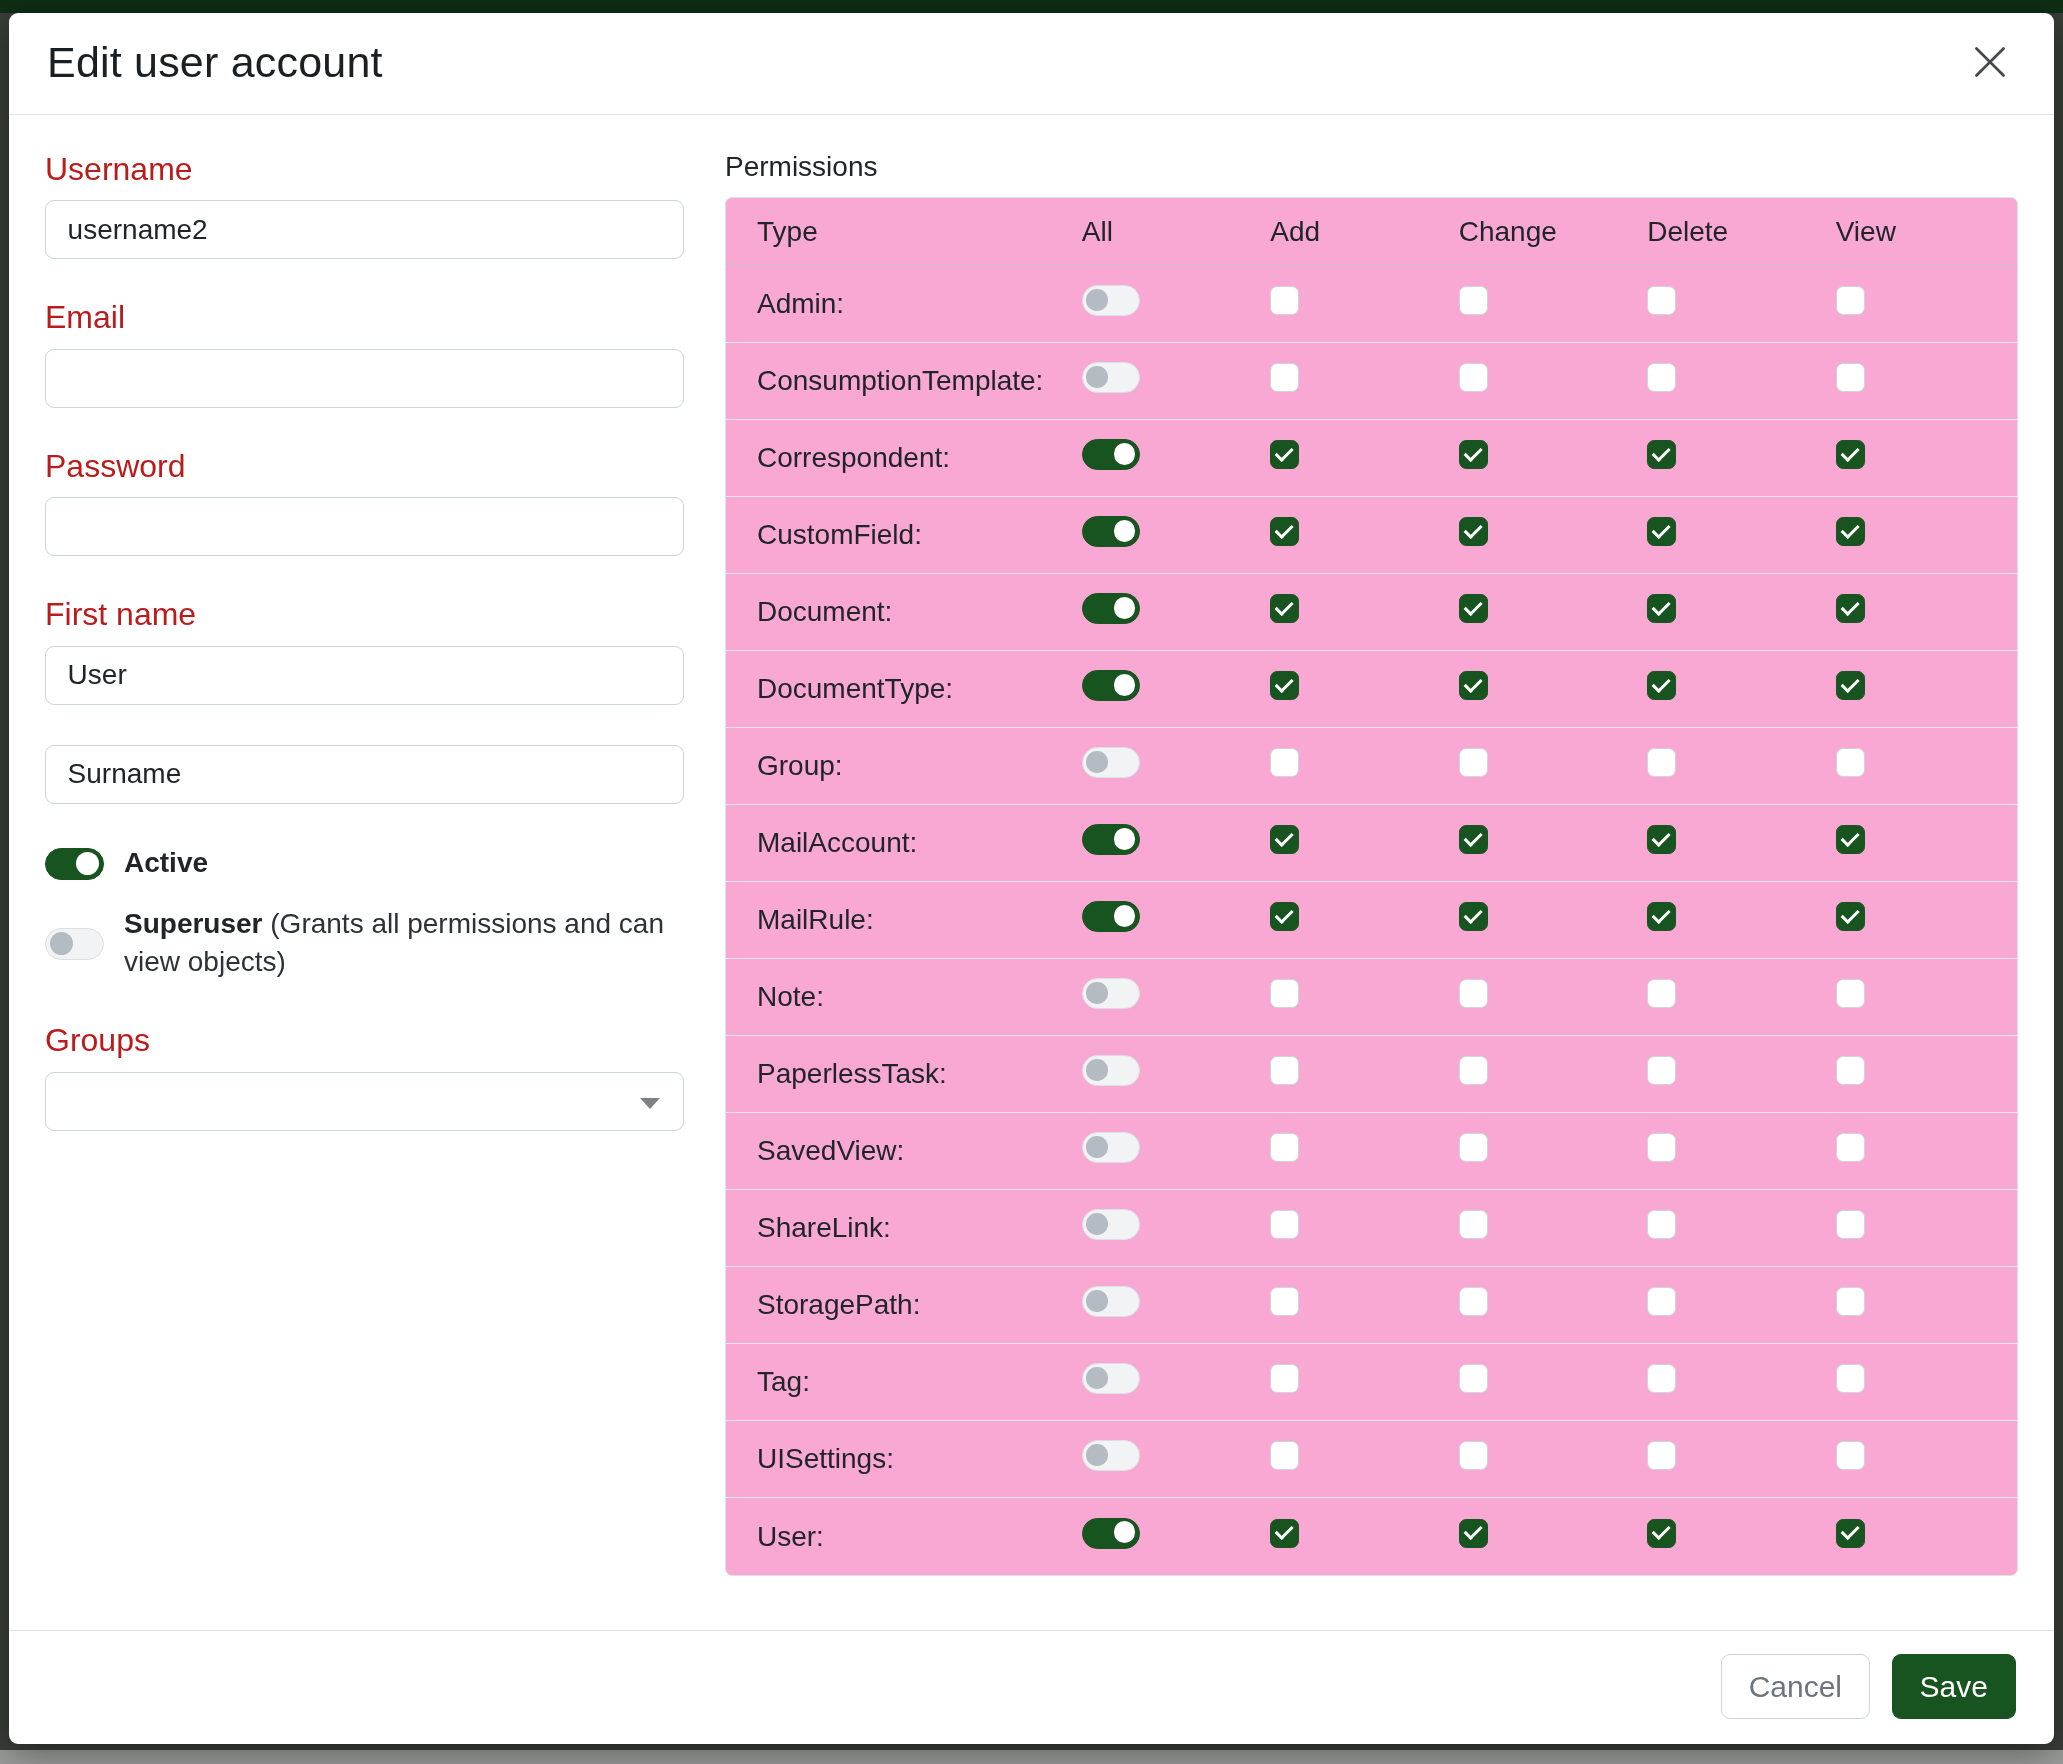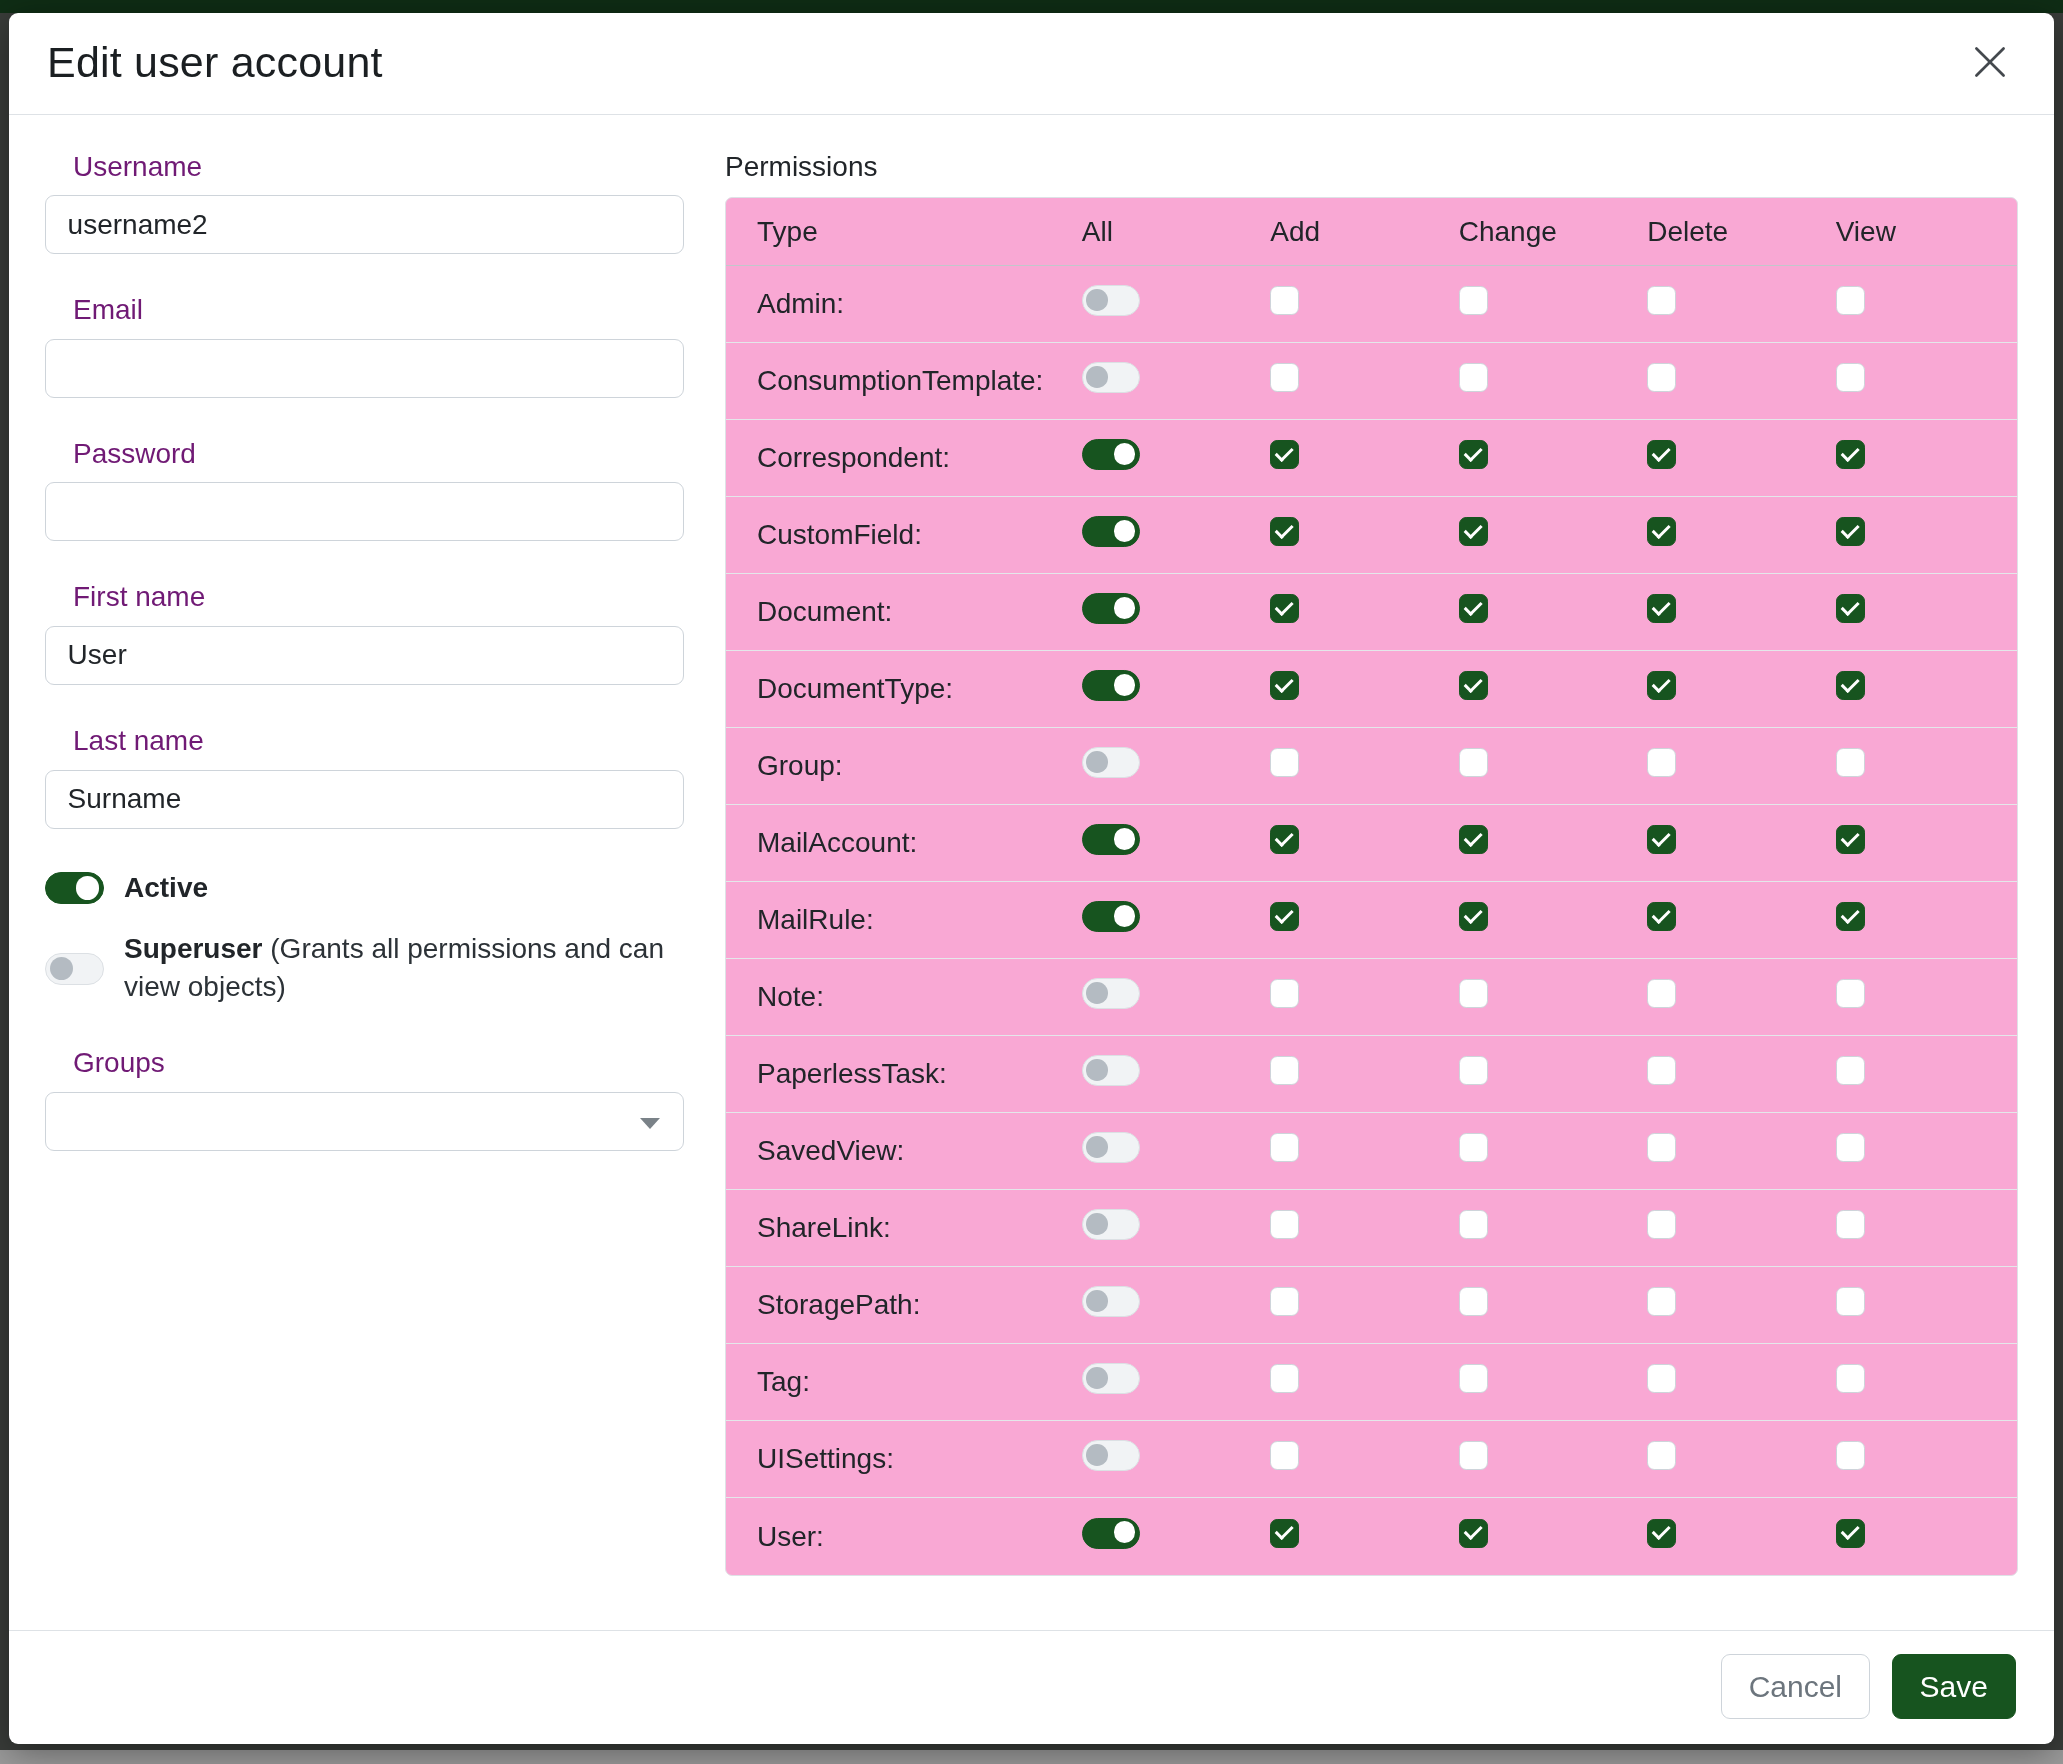--- a/index.html
+++ b/index.html
@@ -25,21 +25,21 @@
     border-bottom:1.8px solid #dee2e6;
   }
   .modal-title { font-size:43px; font-weight:400; letter-spacing:0.2px; color:#1b1f22; }
   .close-btn { background:none; border:none; cursor:pointer; padding:5.4px; line-height:0; }
 
   .modal-body { flex:1; display:flex; padding:36px; gap:41px; overflow:hidden; }
 
   
   .left-col { width:639px; flex:0 0 639px; }
   .form-group { margin-bottom:40px; }
-  .form-label { display:block; font-size:28px; margin-bottom:12.6px; color:#701a75;margin-left:28px; }
+  .form-label { display:block; font-size:32px; margin-bottom:12.6px; color:#b91c1c; }
   .text-input {
     width:100%; height:59px; border:1.8px solid #ced4da; border-radius:9px;
     font-size:28px; padding:0 21.6px; color:#212529; background:#fff;
     font-family:"Liberation Sans", sans-serif; outline:none;
   }
 
   .switch {
     display:inline-block; position:relative; flex:0 0 auto;
     width:59px; height:32px; border-radius:16px;
     background:#f1f3f5; border:1.8px solid #dce0e4; cursor:pointer;
@@ -149,21 +149,20 @@
         <label class="form-label">Password</label>
         <input class="text-input" type="password" value="" style="">
       </div>
 
       <div class="form-group">
         <label class="form-label">First name</label>
         <input class="text-input" type="text" value="User" style="">
       </div>
 
       <div class="form-group">
-        <label class="form-label">Last name</label>
         <input class="text-input" type="text" value="Surname" style="">
       </div>
 
       <div class="switch-row">
         <span class="switch on">
             <span class="knob"></span>
           </span>
         <span class="switch-text">
           <span class="switch-label-strong">Active</span>
         </span>

